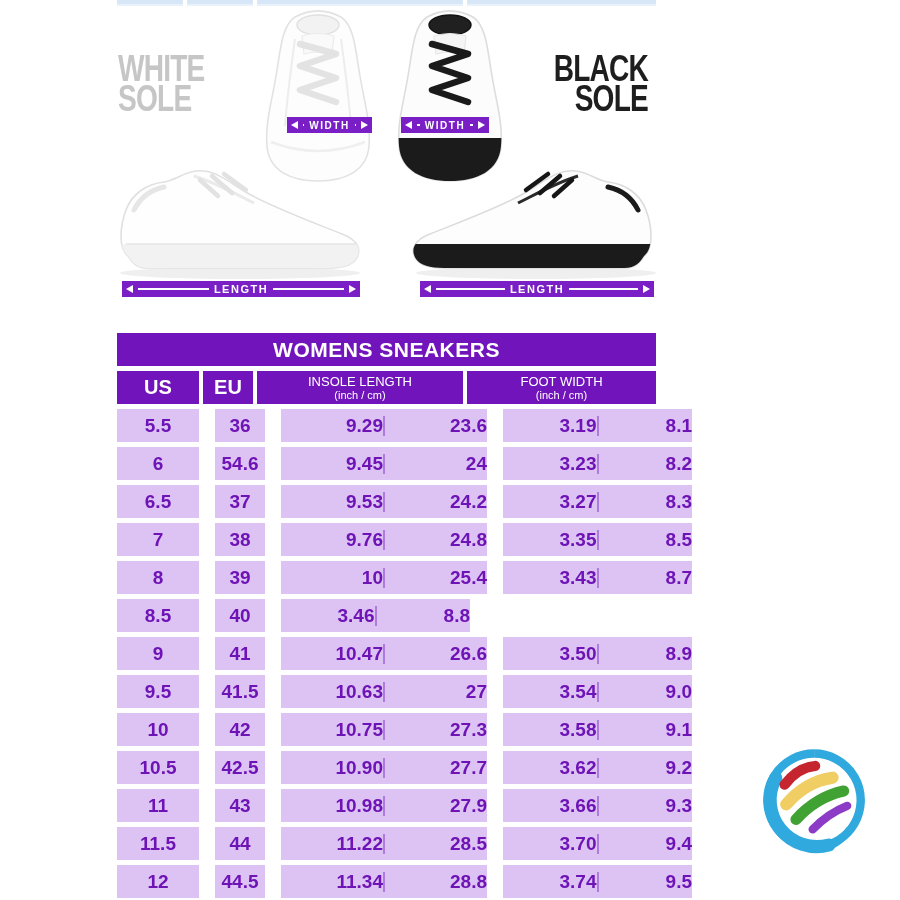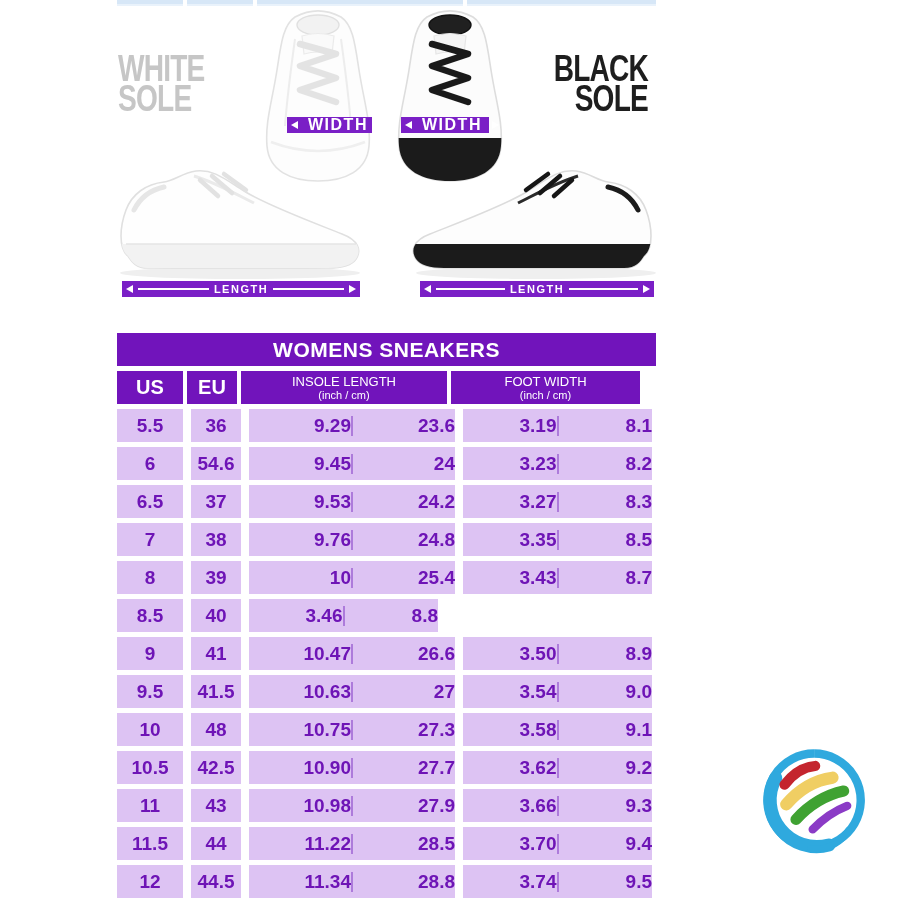--- a/index.html
+++ b/index.html
@@ -22,46 +22,46 @@
   
   .sole-label{position:absolute;font-weight:900;font-size:36px;line-height:30px;letter-spacing:-1px;}
   .sole-label.left{left:118px;top:54px;transform:scaleX(.78);transform-origin:left top;color:var(--white-sole);}
   .sole-label.right{left:500px;top:54px;width:148px;text-align:right;transform:scaleX(.78);transform-origin:right top;color:var(--black-sole);}
 
   
   .mbar{position:absolute;height:16px;background:var(--purple-bar);display:flex;align-items:center;color:#fff;}
   .mbar .tri-l{width:0;height:0;border-top:4px solid transparent;border-bottom:4px solid transparent;border-right:7px solid #fff;margin-left:4px;}
   .mbar .tri-r{width:0;height:0;border-top:4px solid transparent;border-bottom:4px solid transparent;border-left:7px solid #fff;margin-right:4px;}
   .mbar .line{flex:1;height:2px;background:#fff;margin:0 5px;}
-  .mbar .txt{font-size:16px;font-weight:bold;letter-spacing:1.5px;}
+  .mbar .txt{font-size:10px;font-weight:bold;letter-spacing:1.5px;}
   #width-bar-left{left:287px;top:117px;width:85px;}
   #width-bar-right{left:401px;top:117px;width:88px;}
   #length-bar-left{left:122px;top:281px;width:238px;}
   #length-bar-right{left:420px;top:281px;width:234px;}
   #length-bar-left .txt,#length-bar-right .txt{font-size:11px;}
 
   svg{position:absolute;display:block;}
   #front-shoes{left:262px;top:6px;}
   #side-shoes{left:108px;top:142px;}
   #brand-logo{left:758px;top:744px;}
 
   
   .size-table{position:absolute;left:117px;top:333px;width:539px;}
   .t-title{height:33px;background:var(--purple);color:#fff;display:flex;align-items:center;justify-content:center;
            font-size:21px;font-weight:800;letter-spacing:.5px;margin-bottom:5px;}
   .t-head{display:flex;gap:4px;height:33px;margin-bottom:5px;}
-  .c-us{width:66px;flex:none;}
+  .c-us{width:82px;flex:none;}
   .c-eu{width:50px;flex:none;}
   .c-insole{width:206px;flex:none;}
   .c-foot{width:189px;flex:none;}
   .head-cell{background:var(--purple);color:#fff;display:flex;flex-direction:column;align-items:center;justify-content:center;}
   .head-cell .big{font-size:20px;font-weight:800;}
   .head-cell .l1{font-size:13px;font-weight:400;line-height:14px;}
   .head-cell .l2{font-size:11px;line-height:12px;}
-  .t-row{display:flex;gap:8px;height:33px;margin-bottom:5px;}
+  .t-row{display:flex;gap:16px;height:33px;margin-bottom:5px;}
   .cell{background:var(--row-bg);color:var(--row-text);font-weight:700;font-size:19px;
         display:flex;align-items:center;justify-content:center;}
   .cell .half{flex:1;text-align:right;}
   .vdiv{width:2px;height:20px;background:var(--divider);flex:none;opacity:.75;}
 </style>
 </head>
 <body>
 
 <div id="canvas">
 
@@ -301,21 +301,21 @@
       </div>
       <div class="cell c-foot">
         <span class="half">3.54</span>
         <span class="vdiv"></span>
         <span class="half">9.0</span>
       </div>
     </div>
 
     <div class="t-row">
       <div class="cell c-us">10</div>
-      <div class="cell c-eu">48</div>
+      <div class="cell c-eu">42</div>
       <div class="cell c-insole">
         <span class="half">10.75</span>
         <span class="vdiv"></span>
         <span class="half">27.3</span>
       </div>
       <div class="cell c-foot">
         <span class="half">3.58</span>
         <span class="vdiv"></span>
         <span class="half">9.1</span>
       </div>

